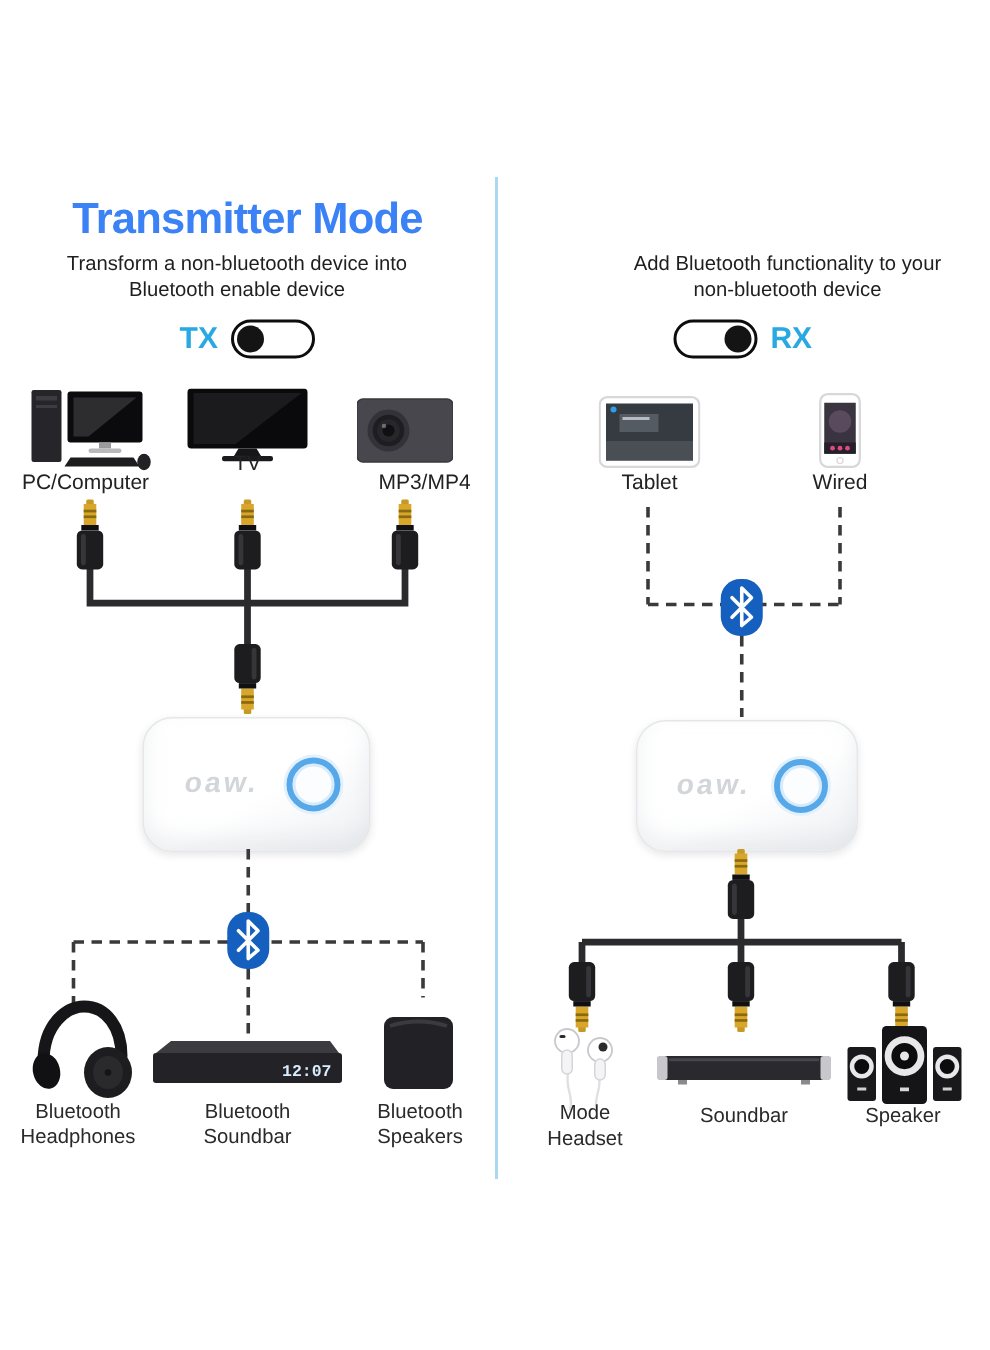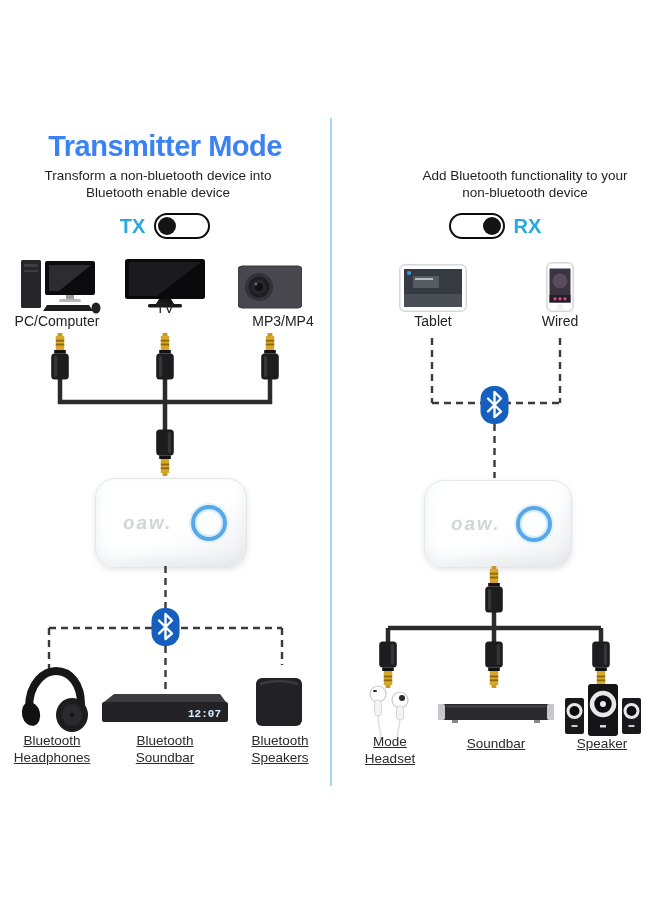--- a/index.html
+++ b/index.html
@@ -10,21 +10,21 @@
              color:#3b82f6;letter-spacing:-0.5px;}
   .col-sub{width:316px;text-align:center;font-size:13.5px;line-height:17px;color:#1f1f1f;}
   .toggle-row{width:330px;display:flex;justify-content:center;align-items:center;gap:9px;}
   .toggle-label{font-size:20px;font-weight:bold;color:#29a9e2;}
   .pill{width:56px;height:26px;border:2.5px solid #0d0d0d;border-radius:16px;background:#ffffff;
         display:flex;align-items:center;box-sizing:border-box;padding:0 2px;}
   .pill.right{justify-content:flex-end;}
   .knob{width:18px;height:18px;border-radius:50%;background:#141414;}
   .src-label{font-size:14px;color:#222;text-align:center;transform:translateX(-50%);white-space:nowrap;}
   .sink-label{font-size:13.5px;line-height:16.5px;color:#2a2a2a;text-align:center;
-              transform:translateX(-50%);white-space:nowrap;text-decoration:underline;}
+              transform:translateX(-50%);white-space:nowrap;}
   .sink-label span{display:block;}
   .sink-label span:empty{display:none;}
   .device{background:linear-gradient(150deg,#ffffff 55%,#eef0f3);border:1px solid #e4e6e9;
           border-radius:20px;box-shadow:0 2px 6px rgba(0,0,0,.10), inset 0 -8px 14px rgba(205,211,219,.35);}
   .logo{position:absolute;left:18%;top:50%;transform:translateY(-50%) skewX(-8deg);
         font-size:19px;font-weight:bold;letter-spacing:2px;color:#d2d5d9;}
   .mode-btn{position:absolute;right:13%;top:50%;transform:translateY(-50%);
             width:36px;height:36px;border-radius:50%;border:4px solid #57a8e8;
             background:#fbfdff;box-shadow:0 0 0 2px #e3f1fc, inset 0 0 0 2px #d7ebfb;box-sizing:border-box;}
   .divider{width:2px;background:#abd7f0;}

